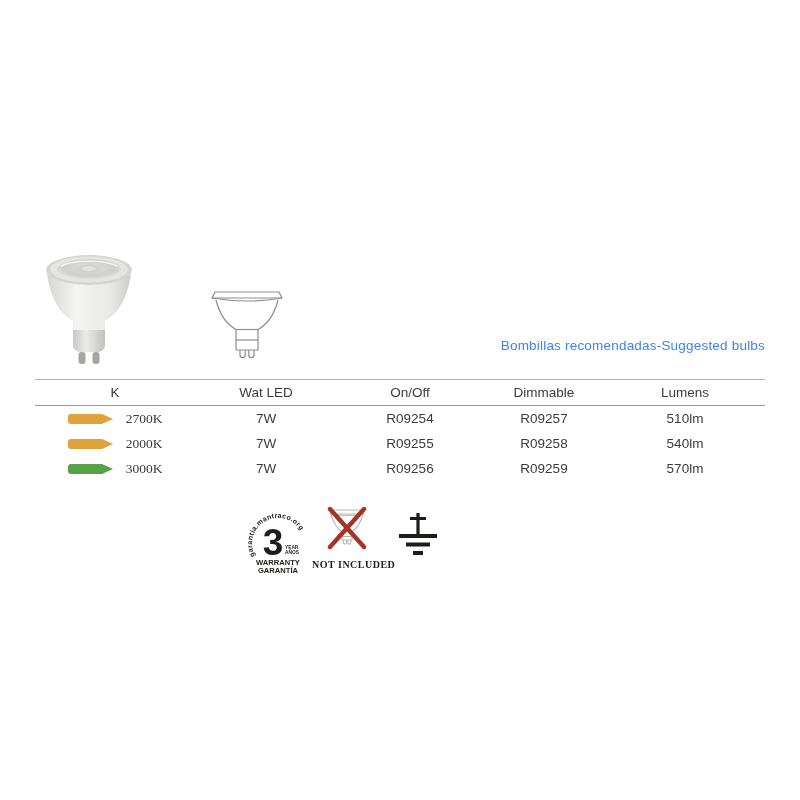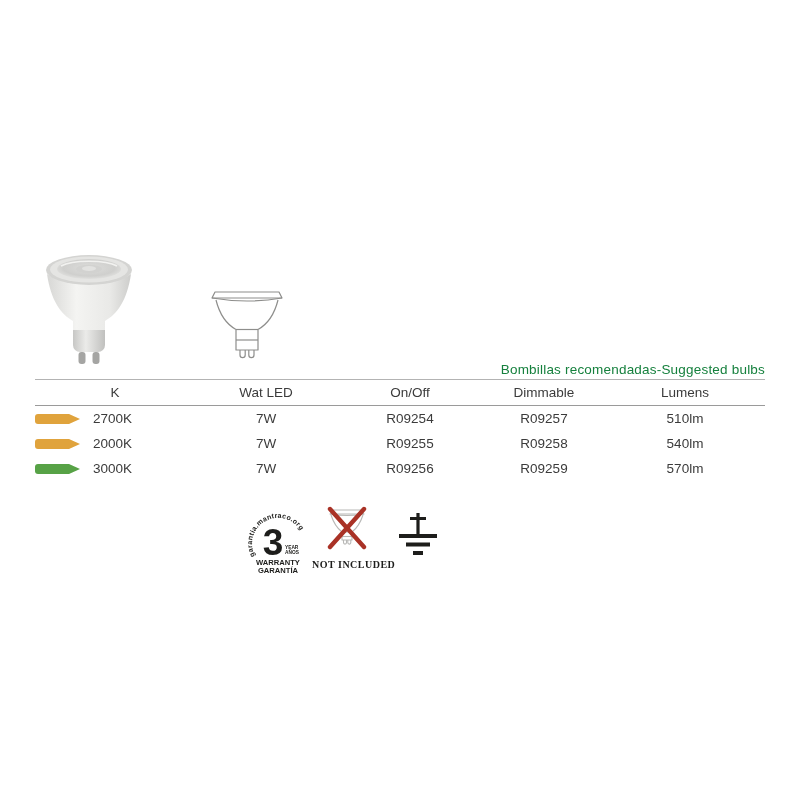--- a/index.html
+++ b/index.html
@@ -5,39 +5,39 @@
   html,body{margin:0;padding:0;background:#fff;}
   .page{
     position:relative;width:800px;height:800px;background:#ffffff;
     font-family:"Liberation Sans",sans-serif;overflow:hidden;
   }
   
   .bulb-photo{position:absolute;left:45px;top:253px;}
   .bulb-drawing{position:absolute;left:210px;top:287px;}
   
   .caption{
-    position:absolute;top:362px;right:35px;
-    font-size:13.5px;color:#15803d;letter-spacing:.2px;
+    position:absolute;top:338px;right:35px;
+    font-size:13.5px;color:#3b82f6;letter-spacing:.2px;
   }
   
   .spec-table{
     position:absolute;left:35px;top:379px;width:730px;
     color:#3b3b3b;font-size:13.5px;
   }
   .t-head{
     display:grid;grid-template-columns:160px 142px 146px 122px 160px;
     height:25px;align-items:center;
     border-top:1px solid #b3b3b3;border-bottom:1px solid #9a9a9a;
   }
   .t-row{
     display:grid;grid-template-columns:160px 142px 146px 122px 160px;
     height:25px;align-items:center;
   }
   .cell{text-align:center;}
-  .k-cell{display:flex;align-items:center;justify-content:flex-start;gap:12px;}
+  .k-cell{display:flex;align-items:center;justify-content:center;gap:12px;font-family:Liberation Serif, serif;}
   .swatch{flex:0 0 auto;display:block;}
   
   .warranty-badge{position:absolute;left:242px;top:504px;}
   .not-included{position:absolute;left:312px;top:506px;width:70px;text-align:center;font-family:Liberation Serif, serif;}
   .not-included .label{
     margin-top:3px;font-size:10px;font-weight:bold;letter-spacing:.5px;color:#1d1d1b;white-space:nowrap;
   }
   .ground-symbol{position:absolute;left:398px;top:513px;}
   .ip65-badge{position:absolute;left:460px;top:506px;width:52px;text-align:center;}
   .ip65-badge .label{

